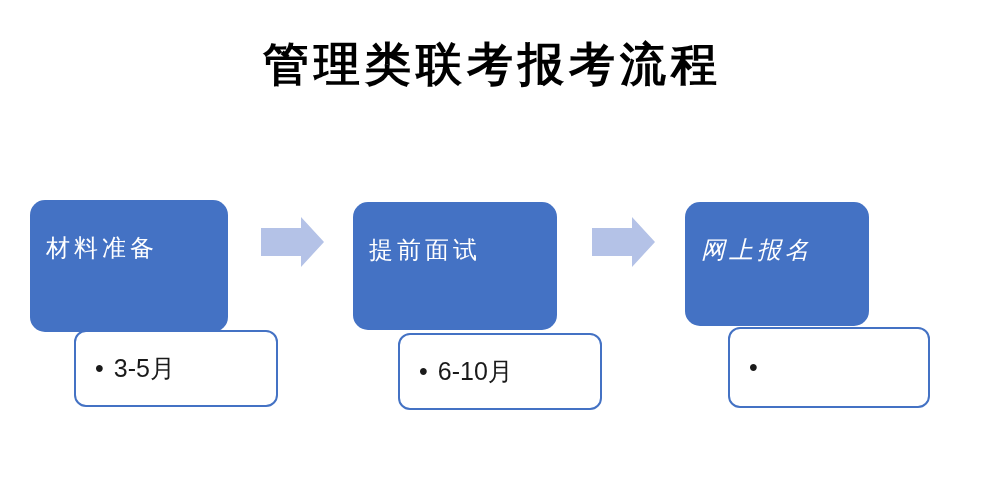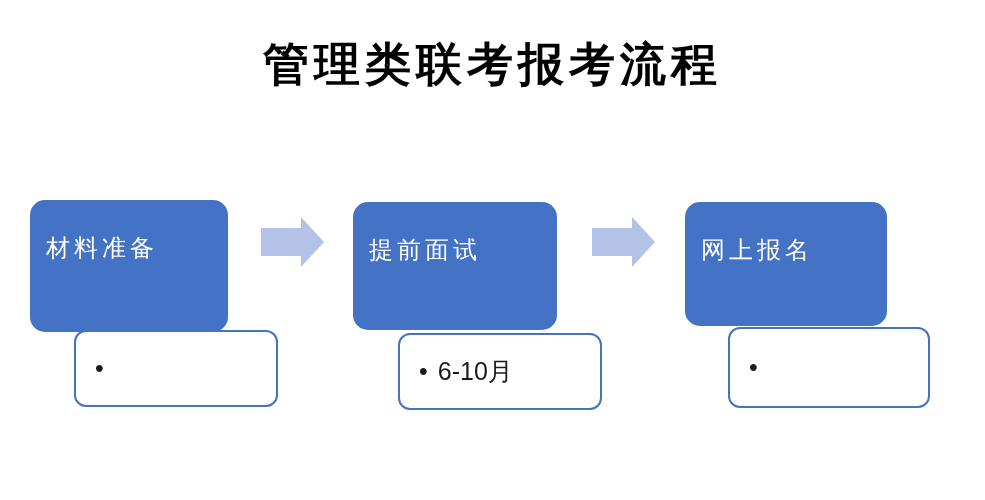--- a/index.html
+++ b/index.html
@@ -68,35 +68,36 @@
 
   
   .step1 { left: 30px;  top: 200px; width: 198px; height: 132px; }
   .det1  { left: 74px;  top: 330px; width: 204px; height: 77px; }
   .arr1  { left: 261px; top: 217px; }
   
   .step2 { left: 353px; top: 202px; width: 204px; height: 128px; }
   .det2  { left: 398px; top: 333px; width: 204px; height: 77px; }
   .arr2  { left: 592px; top: 217px; }
   
-  .step3 { left: 685px; top: 202px; width: 202px; height: 124px; }
+  .step3 { left: 685px; top: 202px; width: 184px; height: 124px; font-style: italic; }
   .det3  { left: 728px; top: 327px; width: 202px; height: 81px; }
 </style>
 </head>
 <body style="--bg: #ffffff; --step-fill: #4472C4; --step-text: #ffffff; --detail-border: #4472C4; --detail-text: #1a1a1a;">
 
 <div class="canvas">
 
   <div class="title" style="color: rgb(0, 0, 0);">管理类联考报考流程</div>
 
   <div class="step-box step1">
     <span>材料准备</span>
   </div>
   <div class="detail-box det1">
     <span class="bullet">•</span>
+    <span>3-5月</span>
   </div>
 
   <div class="arrow arr1">
     <svg viewBox="0 0 63 50" xmlns="http://www.w3.org/2000/svg" aria-hidden="true">
       <polygon class="arrow-poly" points="0,11 40,11 40,0 63,25 40,50 40,39 0,39" fill="#b4c2e7"></polygon>
     </svg>
   </div>
 
   <div class="step-box step2">
     <span>提前面试</span>

